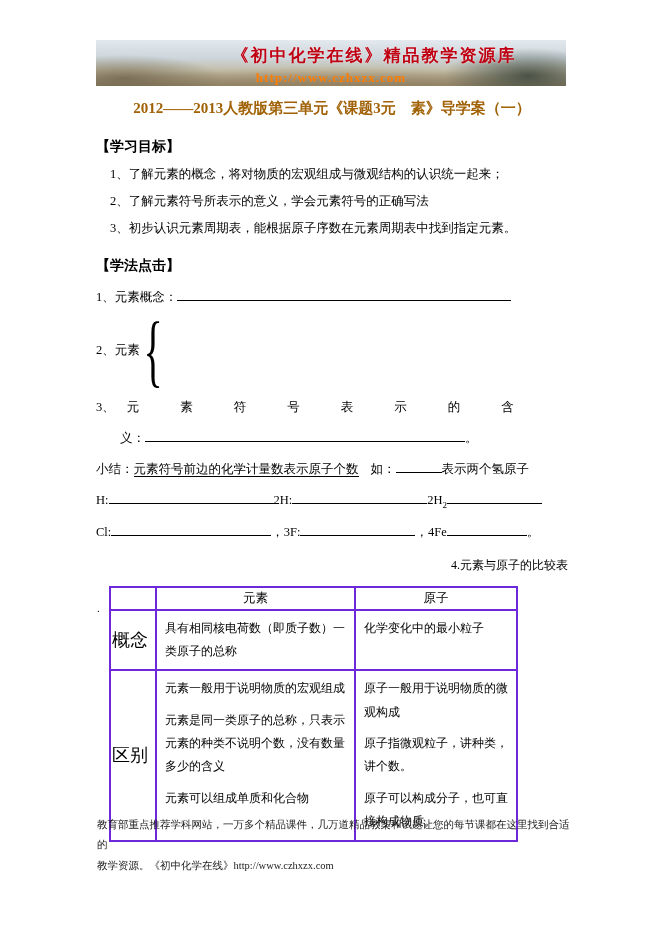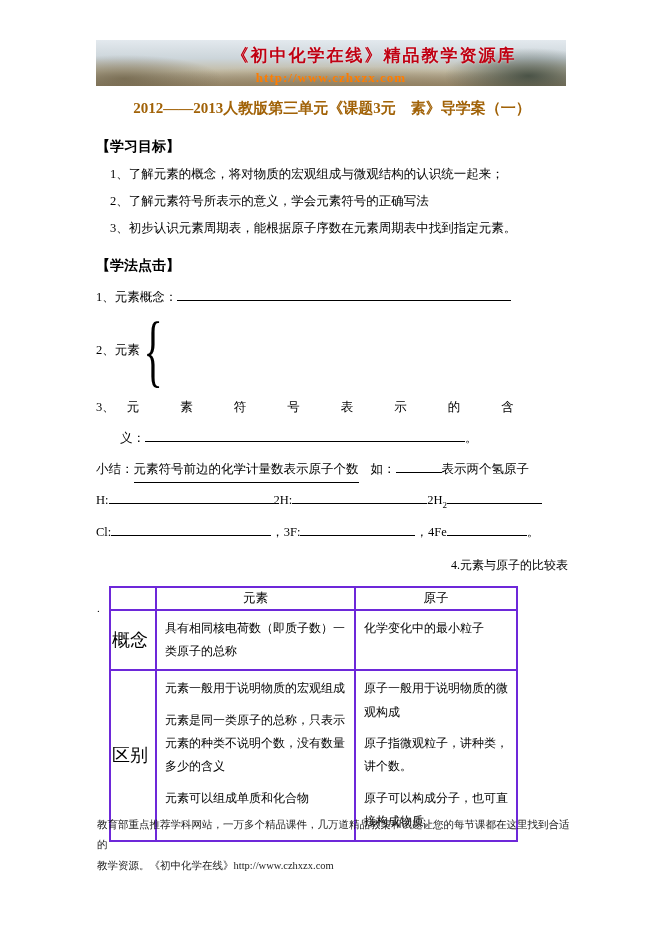--- a/index.html
+++ b/index.html
@@ -20,21 +20,21 @@
   .banner-url{position:absolute;bottom:0;left:0;width:100%;text-align:center;
     color:#ff7d00;font-weight:bold;font-size:13px;letter-spacing:1px;text-decoration:none;display:block;}
 
   .doc-title{margin-top:13px;text-align:center;color:#a16207;font-weight:bold;font-size:15px;}
 
   .sec-header{margin-top:20px;font-weight:bold;font-size:14px;}
   .goal{margin:10px 0 0 14px;font-size:12.5px;}
 
   .line{margin-top:13px;font-size:12.5px;white-space:nowrap;}
   .blank{display:inline-block;height:12px;border-bottom:1px solid #000;}
-  .u{border-bottom:1px solid #000;padding-bottom:6px;}
+  .u{border-bottom:1px solid #000;padding-bottom:0;}
   sub{font-size:9px;}
 
   
   .q2-group{display:flex;align-items:center;margin-top:8px;width:472px;}
   .q2-label{font-size:12.5px;flex:0 0 auto;}
   .brace{font-size:80px;line-height:0.9;font-weight:normal;transform:scaleX(.5);
          margin:0 -8px 0 -6px;flex:0 0 auto;}
   .q2-items{flex:1;margin-right:18px;}
   .q2-row{display:flex;align-items:baseline;margin:7px 0;font-size:12.5px;}
   .q2-row .blank{flex:1;margin-left:5px;}

